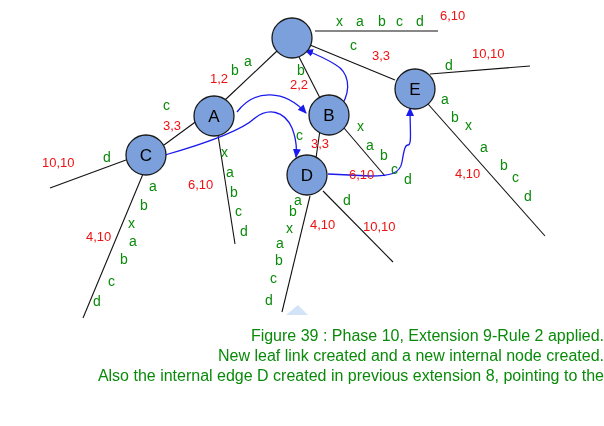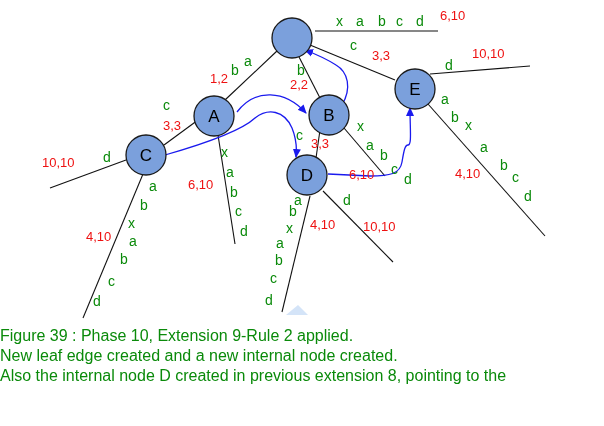--- a/index.html
+++ b/index.html
@@ -4,21 +4,21 @@
 <style>
   html, body { margin:0; padding:0; background:#ffffff; }
   #canvas { position:relative; width:604px; height:426px; overflow:hidden; background:#ffffff; font-family:"Liberation Sans", sans-serif; }
   svg { position:absolute; left:0; top:0; }
   .node circle { fill:#7BA0DC; stroke:#1a1a1a; stroke-width:1.3; }
   .node text { font-size:17px; fill:#000; text-anchor:middle; dominant-baseline:central; font-family:"Liberation Sans", sans-serif; }
   .edge { stroke:#111; stroke-width:1.1; fill:none; }
   .link { stroke:#1a1aee; stroke-width:1.3; fill:none; }
   .lbl { font-size:14px; fill:#0a8a0a; font-family:"Liberation Sans", sans-serif; }
   .idx { font-size:13px; fill:#ee1111; font-family:"Liberation Sans", sans-serif; }
-  #caption { position:absolute; left:0; width:604px; top:326px; text-align:left; color:#0a8a0a; font-size:16px; line-height:20px; }
+  #caption { position:absolute; left:0; width:604px; top:326px; text-align:right; color:#0a8a0a; font-size:16px; line-height:20px; }
   #caption div { white-space:nowrap; }
 </style>
 </head>
 <body>
 
 <div id="canvas">
   <svg width="604" height="426" viewBox="0 0 604 426">
     <defs>
       <marker id="arr" markerWidth="10" markerHeight="10" refX="8" refY="5" orient="auto" markerUnits="userSpaceOnUse">
         <path d="M0,1 L9,5 L0,9 Z" fill="#1a1aee"></path>
@@ -157,16 +157,16 @@
     </g>
 
     <text class="lbl" x="343" y="205">d</text>
     <text class="idx" x="363" y="231">10,10</text>
 
     <path d="M286,315 L298,305 L308,315 Z" fill="#d4e4f8"></path>
   </svg>
 
   <div id="caption">
     <div>Figure 39 : Phase 10, Extension 9-Rule 2 applied.</div>
-    <div>New leaf edge created and a new internal node created.</div>
-    <div>Also the internal node D created in previous extension 8, pointing to the</div>
+    <div>New leaf link created and a new internal node created.</div>
+    <div>Also the internal edge D created in previous extension 8, pointing to the</div>
   </div>
 </div>
 
 </body></html>

